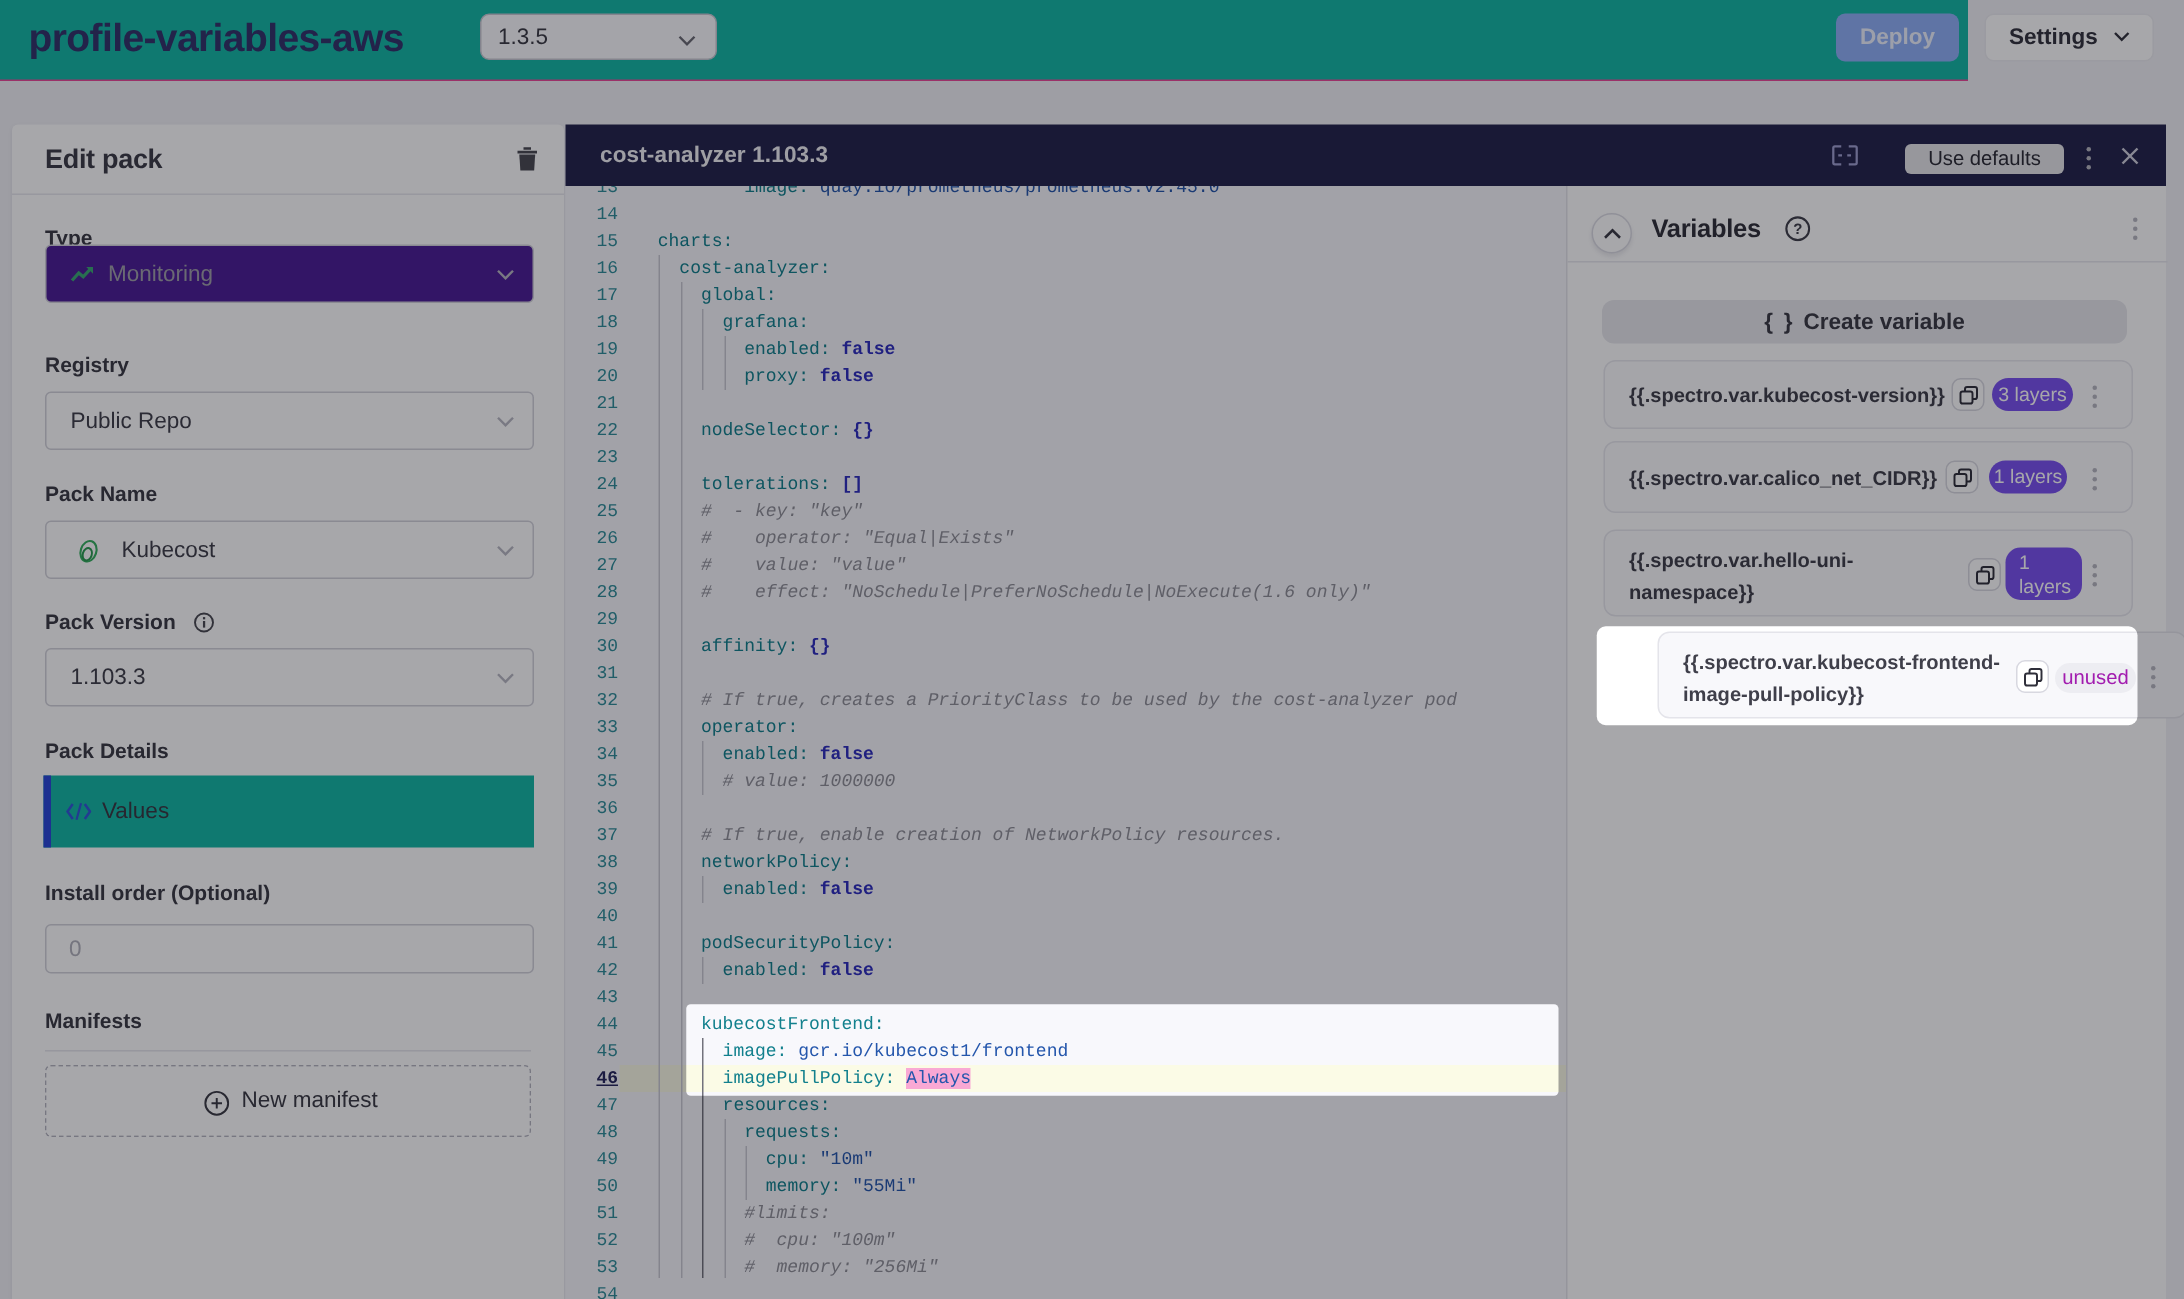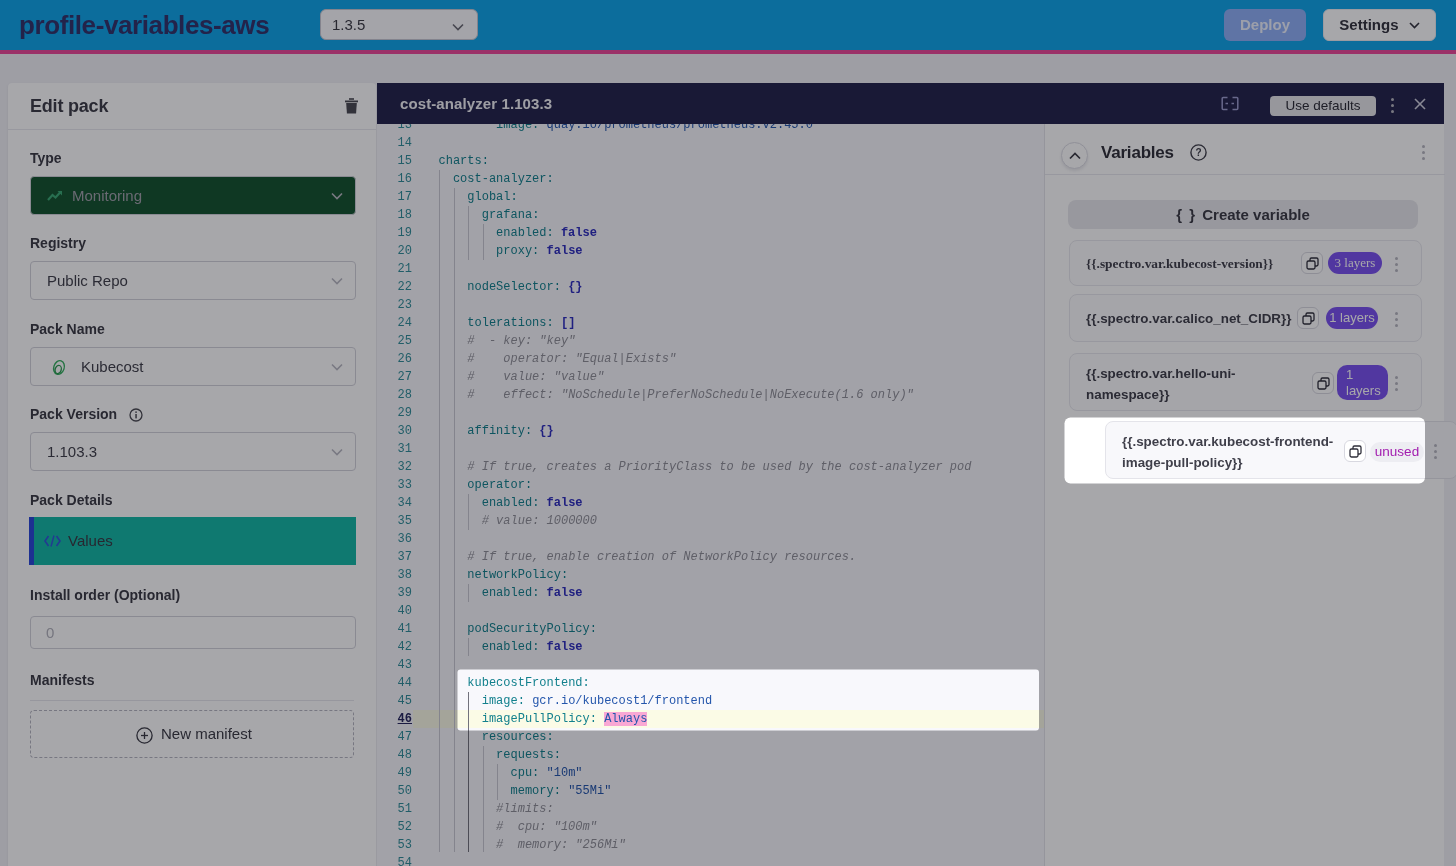--- a/index.html
+++ b/index.html
@@ -1,21 +1,21 @@
 <!DOCTYPE html>
 <html><head>
 <meta charset="utf-8">
 <style>
   * { margin:0; padding:0; box-sizing:border-box; }
   html,body { width:1456px; height:866px; overflow:hidden; }
   body { font-family:"Liberation Sans", sans-serif; background:#f1f1f6; }
   #app { position:relative; width:1456px; height:866px; }
   .abs { position:absolute; }
   
-  #topbar { position:absolute; left:0; top:0; width:1456px; height:54px; background:#0ea5e9; border-bottom:4px solid #ec4899; }
+  #topbar { position:absolute; left:0; top:0; width:1312px; height:54px; background:#14b8a6; border-bottom:1px solid #ec4899; }
   #title { position:absolute; left:19px; top:10px; font-size:26px; font-weight:bold; letter-spacing:-0.4px; color:#32326b; }
   #versel { position:absolute; left:320px; top:9px; width:158px; height:31px; border:1px solid #c8c8d2; border-radius:6px; background:#fbfbfd;padding-left:20px; }
   #versel span { position:absolute; left:11px; top:6px; font-size:15px; color:#3a3a44; }
   #btn-deploy { position:absolute; left:1224px; top:9px; width:82px; height:32px; border-radius:6px; background:#8fb0f7; color:#eef3ff; font-size:15px; font-weight:bold; text-align:center; line-height:32px; }
   #btn-settings { position:absolute; left:1323px; top:9px; width:113px; height:32px; border-radius:6px; background:#ffffff; border:1px solid #ececf1; color:#33333d; font-size:15px; font-weight:bold; text-align:center; line-height:30px; }
   .chev { stroke:#6a6a74; stroke-width:1.6; fill:none; }
   
   #lpanel { position:absolute; left:8px; top:83px; width:368px; height:783px; background:#ffffff; border-radius:4px 4px 0 0; box-shadow:0 1px 3px rgba(40,40,70,0.08); }
   #lpanel .hdr { position:absolute; left:0; top:0; width:368px; height:47px; border-bottom:1px solid #e8e8ee; }
   #lpanel .hdr h2 { position:absolute; left:22px; top:13px; font-size:18px; font-weight:bold; color:#3c3c46; letter-spacing:-0.2px; }
@@ -72,21 +72,21 @@
   <div id="lpanel">
     <div class="hdr">
       <h2>Edit pack</h2>
       <svg class="abs" style="left:335px;top:13px" width="17" height="19" viewBox="0 0 17 19">
         <path fill="#4a4a52" d="M2 4.5h13v1.8H2z"></path>
         <path fill="#4a4a52" d="M6 2.2h5v1.6H6z"></path>
         <path fill="#4a4a52" d="M3.2 7h10.6l-0.7 10.6H3.9z"></path>
       </svg>
     </div>
     <div class="lbl" style="top:67px">Type</div>
-    <div class="sel" style="top:93px; background:#14532d;">
+    <div class="sel" style="top:80px; background:#4c1d95;">
       <svg class="abs" style="left:16px;top:13px" width="17" height="12" viewBox="0 0 17 12">
           <polyline points="1,10 5.5,5 8.5,7.5 14,1.5" fill="none" stroke="#3aa874" stroke-width="2.2"></polyline>
           <path d="M10.5 1h4.5v4.5z" fill="#3aa874"></path>
         </svg>
       <span class="txt" style="left:41px; color:#a0a0aa;">Monitoring</span>
       <svg class="dd" width="12" height="8">
           <polyline class="chev" points="1,1.5 6,6.5 11,1.5" style="stroke:#b8b8c2"></polyline>
         </svg>
     </div>
     <div class="lbl" style="top:152px">Registry</div>
@@ -285,21 +285,21 @@
       </svg>
       <div class="kebab abs" style="left:376px;top:21px;">
           <i></i>
           <i></i>
           <i></i>
         </div>
       <div class="abs" style="left:0;top:50px;width:400px;height:1px;background:#e8e8ee;"></div>
 
       <div class="abs" style="left:23px;top:76px;width:350px;height:29px;border-radius:8px;background:#e8e8ed;text-align:center;line-height:29px;font-size:15px;font-weight:bold;color:#3a3a44;"><span style="letter-spacing:3px;">{ }</span>&nbsp;Create variable</div>
 
-      <div class="card" style="top:116px;height:46px;font-family:Liberation Serif, serif;">
+      <div class="card" style="top:116px;height:46px;">
         <div class="vtxt" style="top:12px;">{{.spectro.var.kubecost-version}}</div>
         <div class="copy" style="left:231px;top:11px;">
           <svg class="abs" style="left:4px;top:4px" width="13" height="13" viewBox="0 0 13 13">
               <rect x="4" y="1" width="8" height="8" rx="1.4" fill="none" stroke="#2f2f3a" stroke-width="1.3"></rect>
               <rect x="1" y="4" width="8" height="8" rx="1.4" fill="#fff" stroke="#2f2f3a" stroke-width="1.3"></rect>
             </svg>
         </div>
         <div class="badge" style="left:258px;top:11px;width:54px;">3 layers</div>
         <div class="kebab abs" style="left:324px;top:16px;">
             <i></i>

